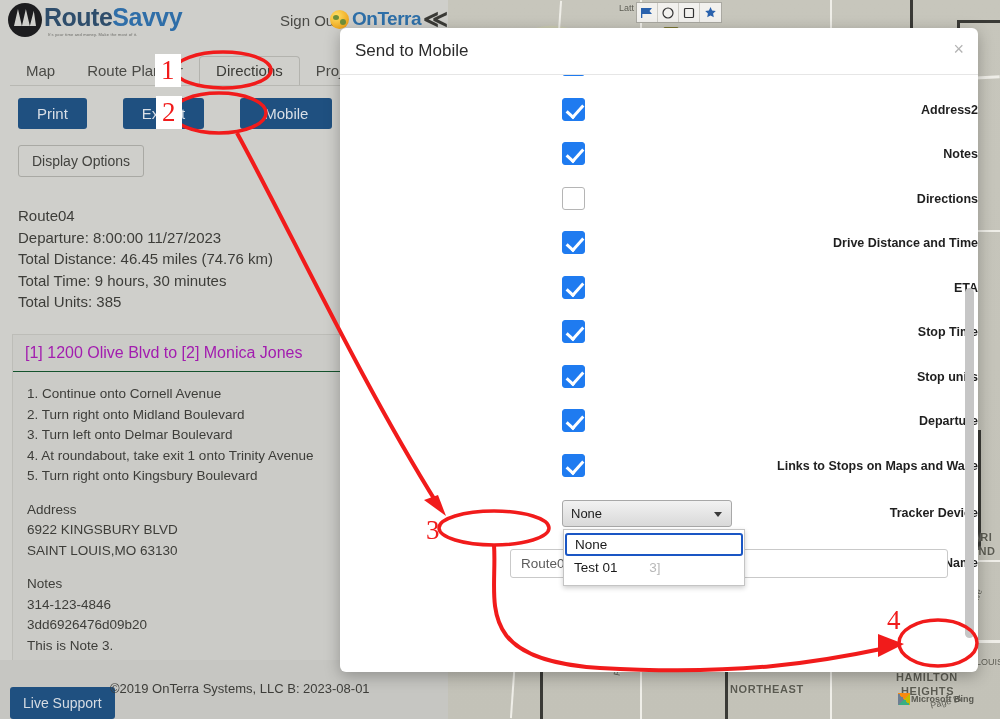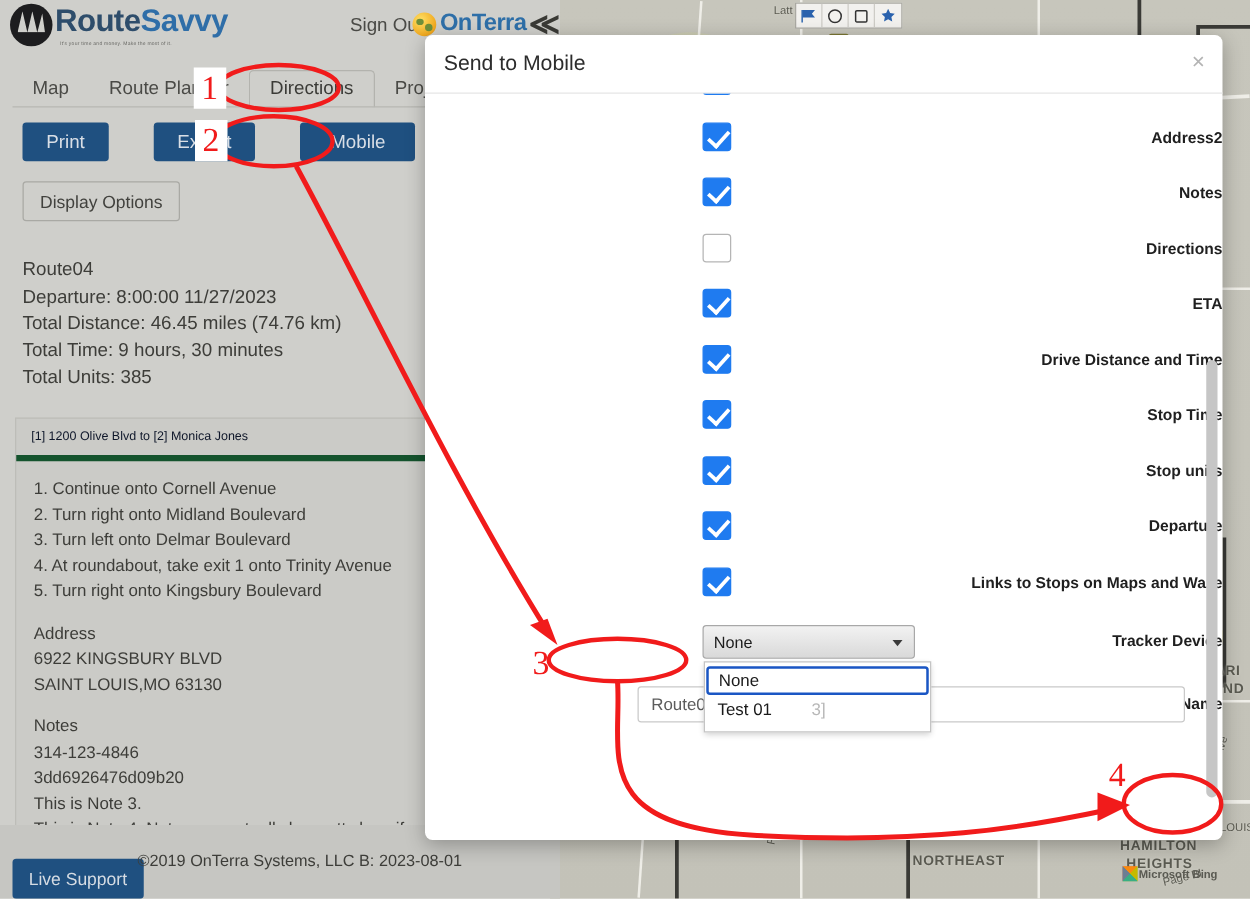--- a/index.html
+++ b/index.html
@@ -89,22 +89,22 @@
     border: none; border-radius: 3px; }
   .btn-blue.mobile { padding: 7px 24px; }
   .display-options { position: absolute; left: 18px; top: 145px; font-size: 14px;
     color: #42423e; background: #cfcfcb; border: 1px solid #a9a9a4; border-radius: 3px;
     padding: 7px 13px; }
 
   .route-info { position: absolute; left: 18px; top: 205px; width: 400px;
     font-size: 15px; color: #3d3d39; line-height: 21.5px; }
   .dir-card { position: absolute; left: 12px; top: 334px; width: 420px;
     border: 1px solid #bdbdb8; background: #cbcbc7; }
-  .dir-card-head { padding: 9px 12px; font-size: 10px; color: #0f172a;
-    border-bottom: 5px solid #14532d; }
+  .dir-card-head { padding: 9px 12px; font-size: 16px; color: #a21caf;
+    border-bottom: 1px solid #14532d; }
   .dir-card-body { padding: 12px 14px 4px; font-size: 13.5px; color: #3d3d39;
     line-height: 20.5px; }
   .dir-card-body .gap { height: 13px; }
   .dir-card-body .clip { overflow: hidden; height: 16px; }
 
   .live-support { position: absolute; left: 10px; top: 675px; background: #1f5080;
     color: #d6dce3; font-size: 14px; padding: 8px 13px; border: none; border-radius: 3px; margin-top: 12px; }
   .copyright { position: absolute; left: 110px; top: 681px; font-size: 13px; color: #3d3d39; }
   .bottom-strip { position: absolute; left: 0; top: 660px; width: 448px; height: 59px;
     background: #c6c6c2; }
@@ -335,28 +335,28 @@
         </div>
 
         <div class="form-row">
           <div class="form-label">Directions</div>
           <div class="form-ctl">
             <div class="cb"></div>
           </div>
         </div>
 
         <div class="form-row">
+          <div class="form-label">Drive Distance and Time</div>
+          <div class="form-ctl">
+            <div class="cb on"></div>
+          </div>
+        </div>
+
+        <div class="form-row">
           <div class="form-label">ETA</div>
-          <div class="form-ctl">
-            <div class="cb on"></div>
-          </div>
-        </div>
-
-        <div class="form-row">
-          <div class="form-label">Drive Distance and Time</div>
           <div class="form-ctl">
             <div class="cb on"></div>
           </div>
         </div>
 
         <div class="form-row">
           <div class="form-label">Stop Time</div>
           <div class="form-ctl">
             <div class="cb on"></div>
           </div>

